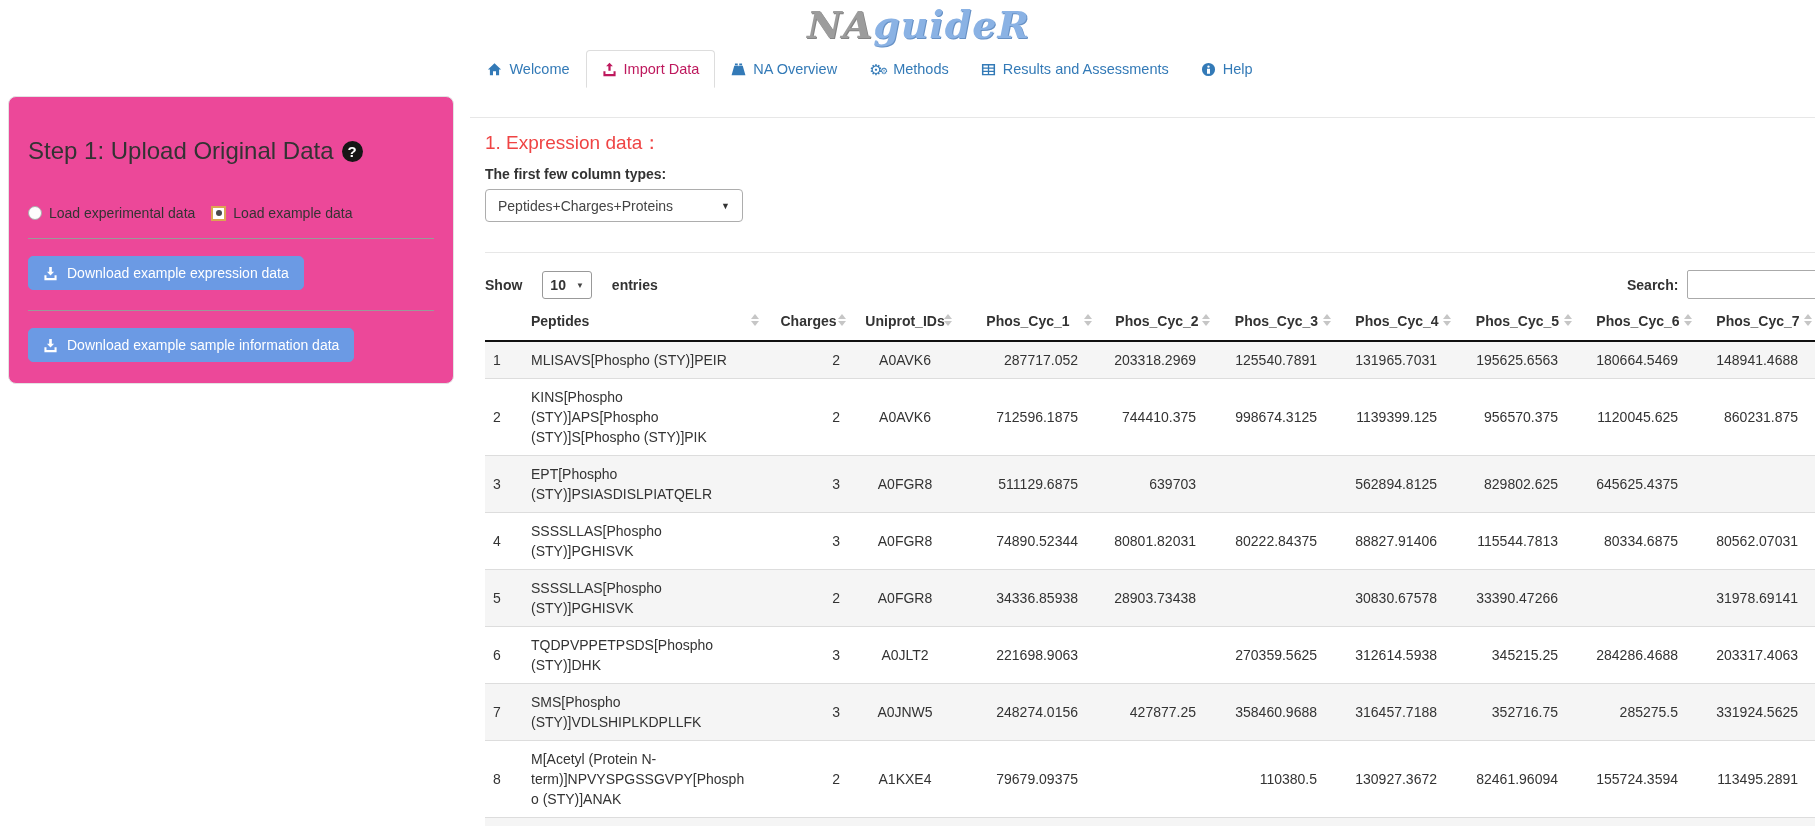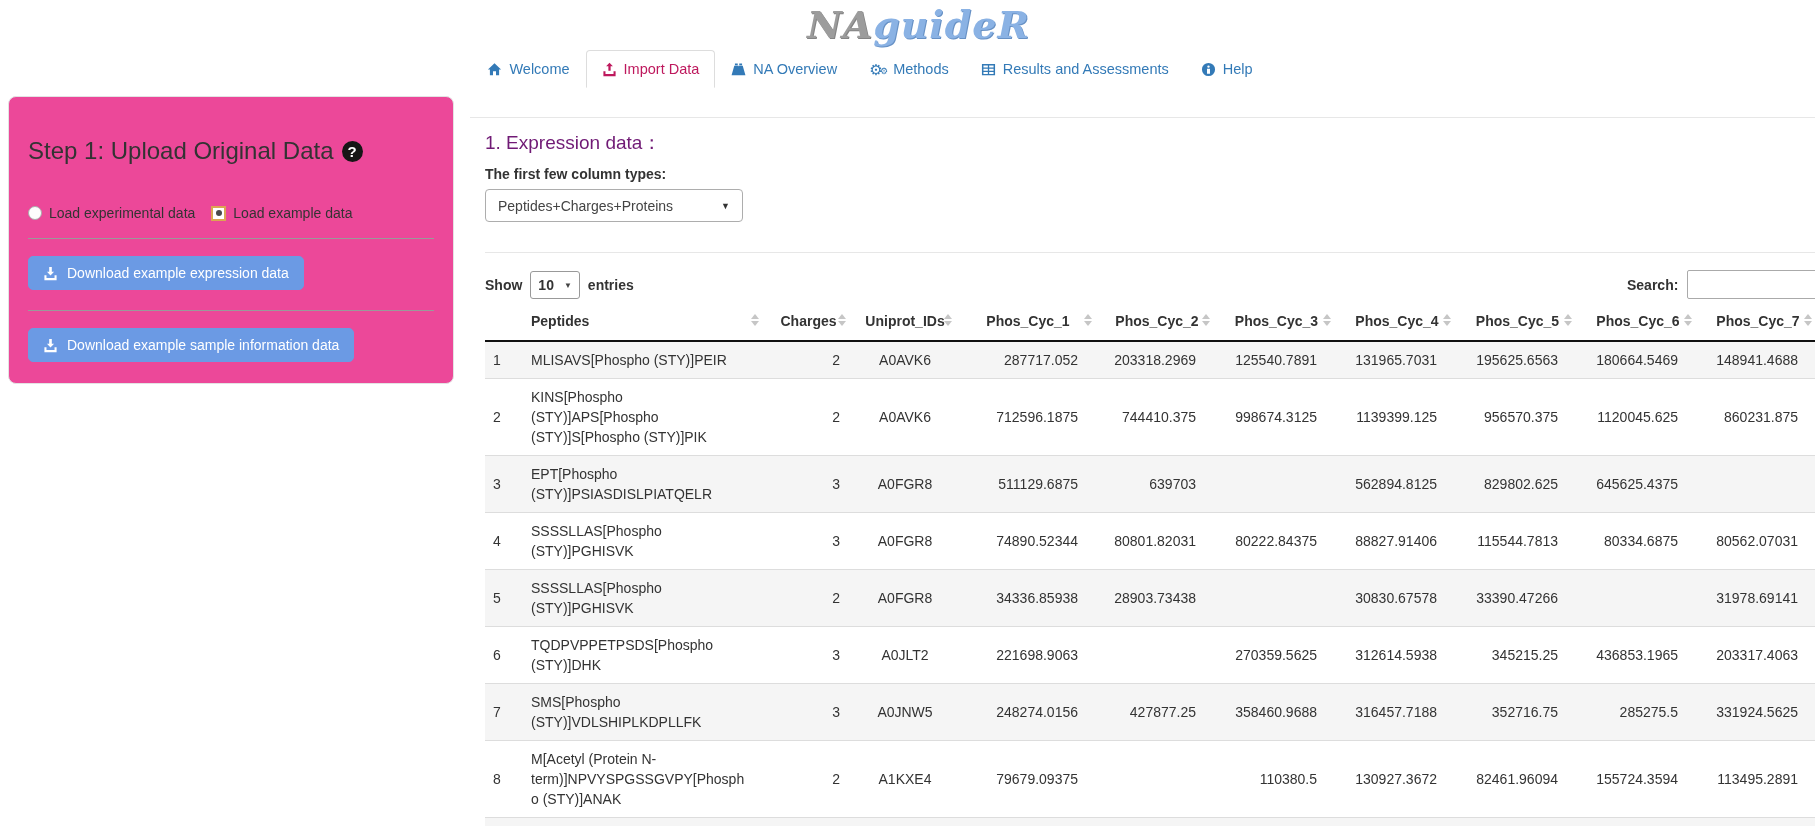--- a/index.html
+++ b/index.html
@@ -45,31 +45,31 @@
   .hr1 { margin-top:17px; }
   .hr2 { margin-top:20px; }
   .btn-dl { margin-top:17px; display:inline-flex; align-items:center; gap:9px;
             height:34px; padding:0 14px; background:#6b9ae4; border:1px solid #6b9ae4;
             border-radius:5px; color:#fff; font-size:14px; cursor:pointer;
             font-family:"Liberation Sans", sans-serif; }
   .btn-dl svg { display:block; }
 
   
   .main-top-hr { position:absolute; left:470px; right:0; top:117px; border-top:1px solid #e7e7e7; }
-  .sec-title { position:absolute; left:485px; top:130px; font-size:19px; color:#701a75; }
+  .sec-title { position:absolute; left:485px; top:130px; font-size:19px; color:#ef4444; }
   .col-types-label { position:absolute; left:485px; top:166px; font-size:14px; font-weight:bold; }
   .big-select { position:absolute; left:485px; top:189px; width:258px; height:33px;
                 background:#fff; border:1px solid #adadad; border-radius:4px;
                 display:flex; align-items:center; padding:0 12px; font-size:14px; color:#444;
                 cursor:pointer; }
   .big-select .caret { margin-left:auto; font-size:9px; color:#333; }
   .mid-hr { position:absolute; left:485px; right:0; top:252px; border-top:1px solid #e7e7e7; }
 
   .show-group { position:absolute; left:485px; top:271px; display:flex; align-items:center;
-                gap:8px; font-size:14px; font-weight:bold; color:#333; }
+                gap:20px; font-size:14px; font-weight:bold; color:#333; }
   .len-select { display:inline-flex; align-items:center; gap:10px; height:28px; padding:0 7px;
                 border:1px solid #999; border-radius:3px; background:#fff; font-weight:bold;
                 font-size:14px; cursor:pointer; }
   .len-select .caret { font-size:8px; color:#444; }
   .search-group { position:absolute; left:1627px; top:270px; display:flex; align-items:center; gap:9px;
                   font-size:14px; font-weight:bold; color:#333; }
   .search-input { width:150px; height:29px; border:1px solid #aaa; border-radius:2px;
                   font-size:14px; padding:0 6px; font-family:"Liberation Sans", sans-serif; }
 
   
@@ -338,21 +338,21 @@
         <tr class="even">
           <td class="rownum">6</td>
           <td class="pep">TQDPVPPETPSDS[Phospho (STY)]DHK</td>
           <td class="charge">3</td>
           <td class="uni">A0JLT2</td>
           <td class="val">221698.9063</td>
           <td class="val"></td>
           <td class="val">270359.5625</td>
           <td class="val">312614.5938</td>
           <td class="val">345215.25</td>
-          <td class="val">436853.1965</td>
+          <td class="val">284286.4688</td>
           <td class="val">203317.4063</td>
         </tr>
         <tr class="odd">
           <td class="rownum">7</td>
           <td class="pep">SMS[Phospho (STY)]VDLSHIPLKDPLLFK</td>
           <td class="charge">3</td>
           <td class="uni">A0JNW5</td>
           <td class="val">248274.0156</td>
           <td class="val">427877.25</td>
           <td class="val">358460.9688</td>

